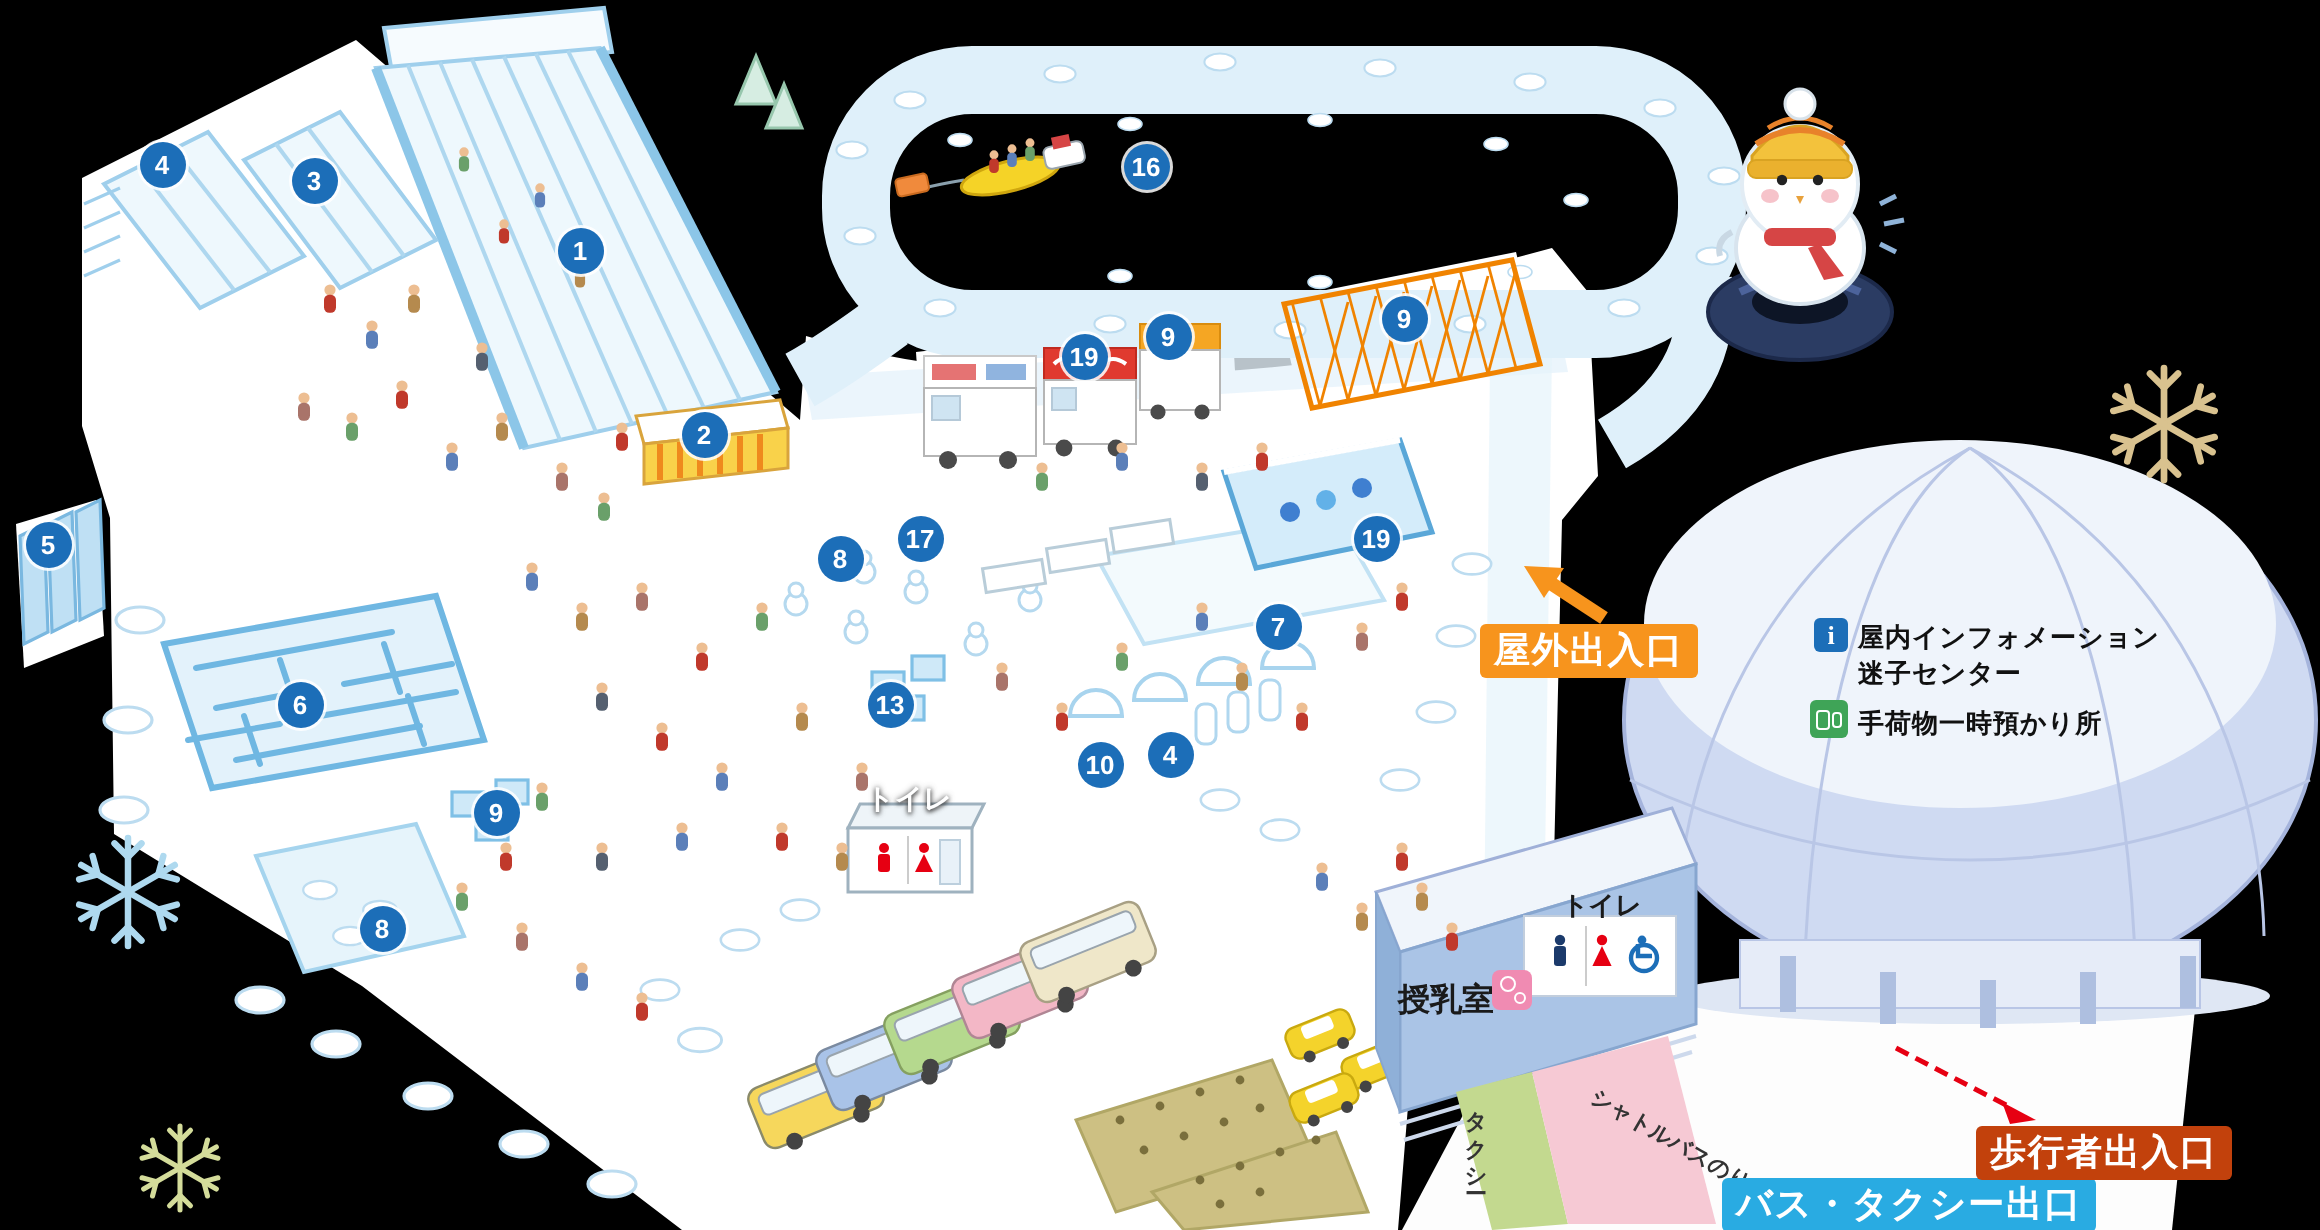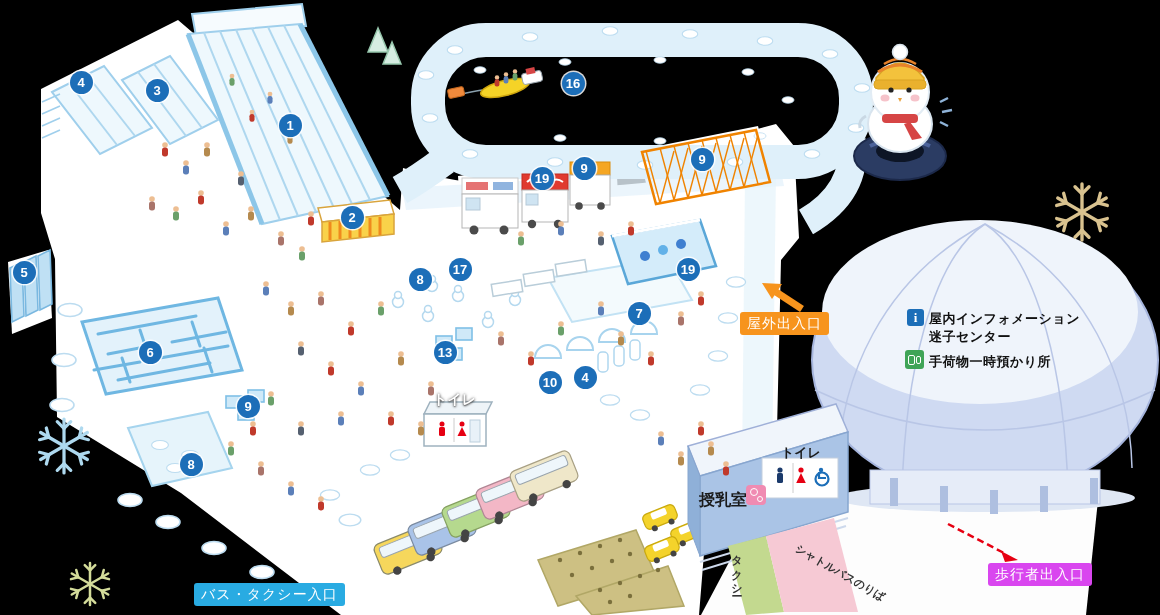--- a/index.html
+++ b/index.html
@@ -3,25 +3,25 @@
 <meta charset="utf-8">
 <style>
   *{margin:0;padding:0;box-sizing:border-box}
   html,body{background:#000;}
   body{font-family:"Liberation Sans","DejaVu Sans",sans-serif;}
   .stage{position:relative;width:1160px;height:615px;background:#000;overflow:hidden;}
   .stage > svg{position:absolute;left:0;top:0;}
   .marker{position:absolute;z-index:7;width:23px;height:23px;margin:-11.5px 0 0 -11.5px;border-radius:50%;
     background:#1c6eb8;color:#fff;font-weight:bold;font-size:13px;line-height:23px;text-align:center;
     box-shadow:0 0 0 1.5px rgba(255,255,255,.85);}
-  .badge{position:absolute;z-index:7;color:#fff;font-weight:normal;font-size:14px;line-height:1;
+  .badge{position:absolute;z-index:7;color:#fff;font-weight:bold;font-size:18px;line-height:1;
     padding:4px 7px 5px;border-radius:3px;white-space:nowrap;letter-spacing:1px;}
   .badge.blue{background:#29abe2}
   .badge.orange{background:#f7941d}
-  .badge.red{background:#d946ef}
+  .badge.red{background:#c2410c}
   .lbl{position:absolute;z-index:6;white-space:nowrap;font-weight:bold;color:#1a1a1a;}
   .toilet-white{color:#fff;text-shadow:0 1px 2px rgba(60,60,60,.95),0 0 3px rgba(60,60,60,.8);}
   .vert{writing-mode:vertical-rl;letter-spacing:2px;}
   .legend-line{position:absolute;z-index:6;font-size:13px;font-weight:bold;color:#111;white-space:nowrap;letter-spacing:.5px;}
   .iconbox{position:absolute;z-index:6;display:flex;align-items:center;justify-content:center;border-radius:3px;}
   .info-i{font-family:"Liberation Serif","DejaVu Serif",serif;font-weight:bold;font-size:13px;color:#fff;line-height:1;}
   .baggage-ic span{display:inline-block;border:1.5px solid #fff;border-radius:2px;}
   .bag1{width:7px;height:10px;margin-right:1px;}
   .bag2{width:5px;height:8px;}
   .nursing-ic{border-radius:4px;position:relative;}
@@ -566,21 +566,21 @@
 <div class="marker" style="left:584px;top:168px">9</div>
 <div class="marker" style="left:445px;top:352px">13</div>
 <div class="marker" style="left:585px;top:377px">4</div>
 <div class="marker" style="left:460px;top:269px">17</div>
 <div class="marker" style="left:573px;top:83px">16</div>
 <div class="marker" style="left:702px;top:159px">9</div>
 <div class="marker" style="left:688px;top:269px">19</div>
 <div class="marker" style="left:542px;top:178px">19</div>
 
 <div class="badge orange" style="left:740px;top:312px">屋外出入口</div>
-<div class="badge blue" style="left:194px;top:583px">バス・タクシー入口</div>
+<div class="badge blue" style="left:861px;top:589px">バス・タクシー出口</div>
 <div class="badge red" style="left:988px;top:563px">歩行者出入口</div>
 
 <div class="iconbox" style="left:907px;top:309px;width:17px;height:17px;background:#1c6eb8">
       <span class="info-i">i</span>
     </div>
 <div class="legend-line" style="left:929px;top:310px">屋内インフォメーション</div>
 <div class="legend-line" style="left:929px;top:328px">迷子センター</div>
 <div class="iconbox baggage-ic" style="left:905px;top:350px;width:19px;height:19px;background:#3fa457">
       <span class="bag1"></span>
       <span class="bag2"></span>

